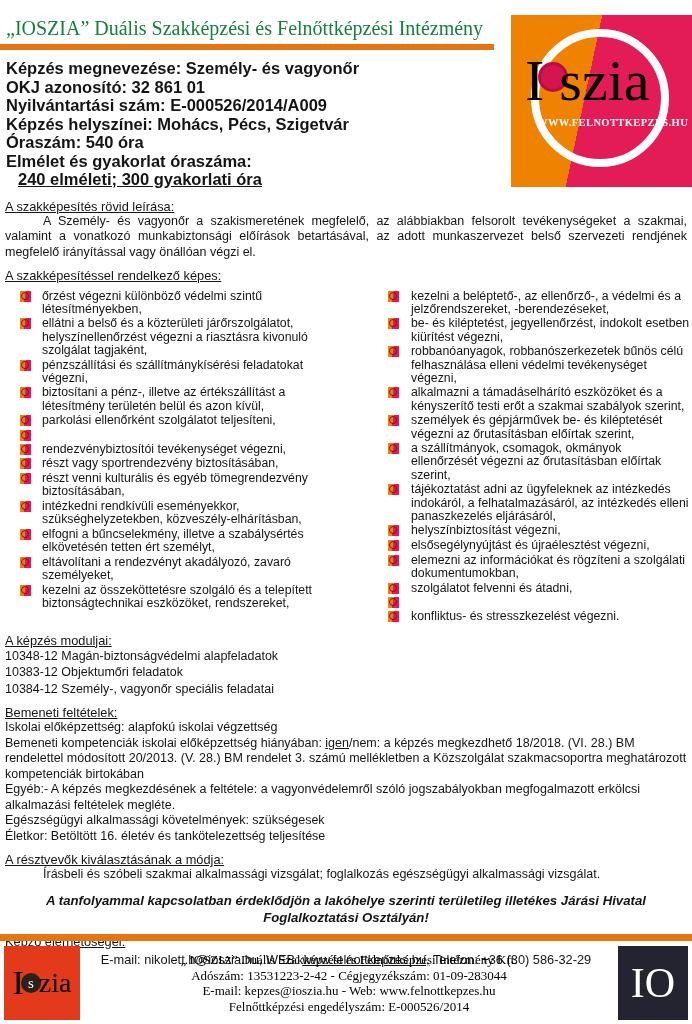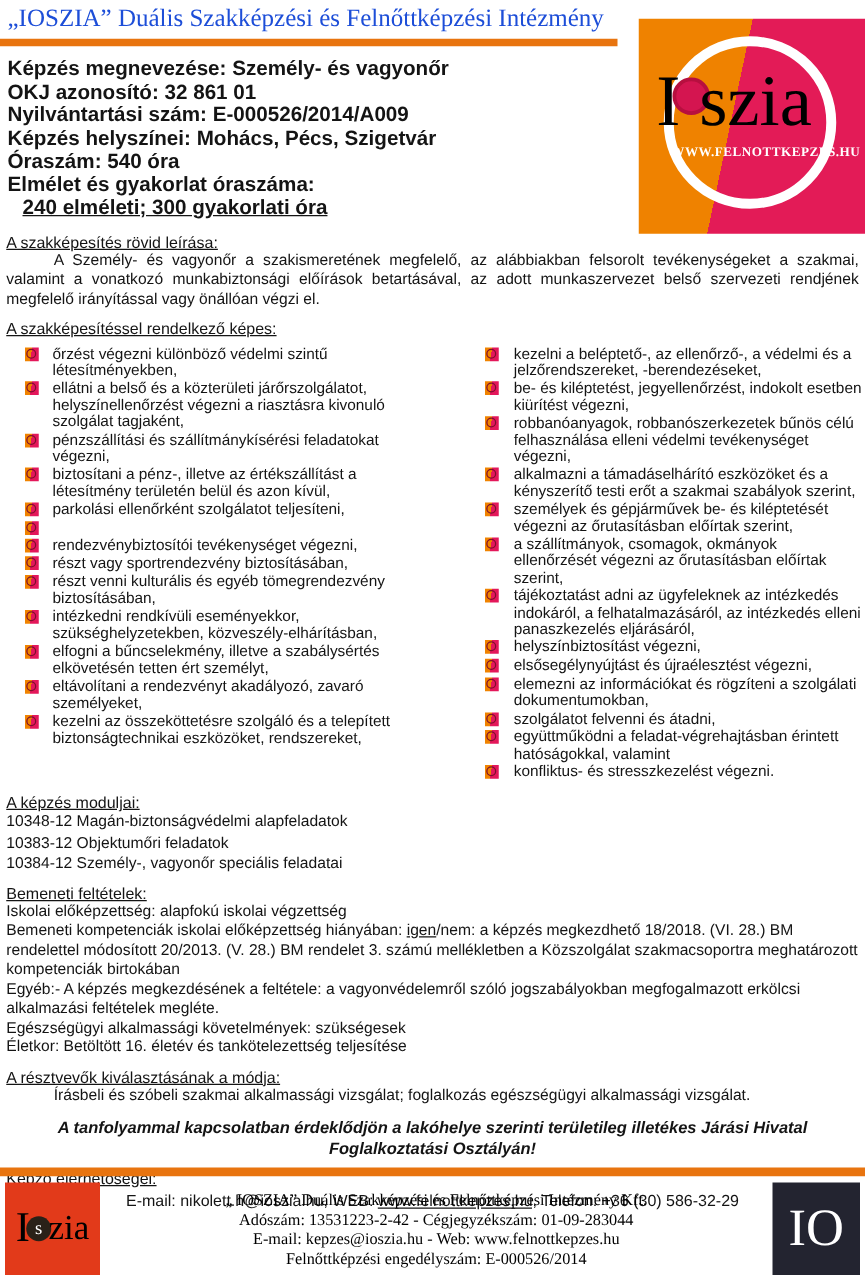--- a/index.html
+++ b/index.html
@@ -9,22 +9,22 @@
     background: #ffffff;
     color: #141414;
     font-family: "Liberation Sans", sans-serif;
     position: relative;
     overflow: hidden;
   }
   
   .header-title {
     font-family: "Liberation Serif", serif;
     font-size: 20px;
-    color: #1d4ed8;
-    padding: 4px 6px 1px 6px;
+    color: #15803d;
+    padding: 17px 6px 1px 6px;
     white-space: nowrap;
   }
   .header-rule {
     width: 494px; height: 6px;
     background: #E8740F;
     margin-top: 3px;
   }
   
   .course {
     font-weight: bold;
@@ -319,21 +319,20 @@
           <span>elemezni az információkat és rögzíteni a szolgálati dokumentumokban,</span>
         </li>
 
         <li>
           <span class="bullet"></span>
           <span>szolgálatot felvenni és átadni,</span>
         </li>
 
         <li>
           <span class="bullet"></span>
-          <span>együttműködni a feladat-végrehajtásban érintett hatóságokkal, valamint</span>
         </li>
 
         <li>
           <span class="bullet"></span>
           <span>konfliktus- és stresszkezelést végezni.</span>
         </li>
       </ul>
   </div>
 </div>
 

